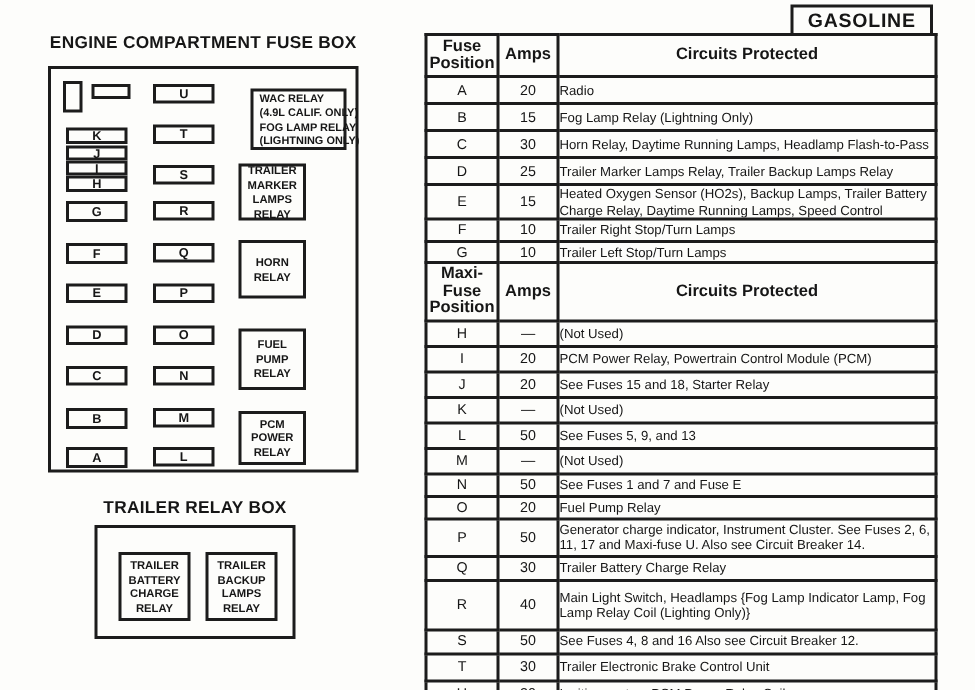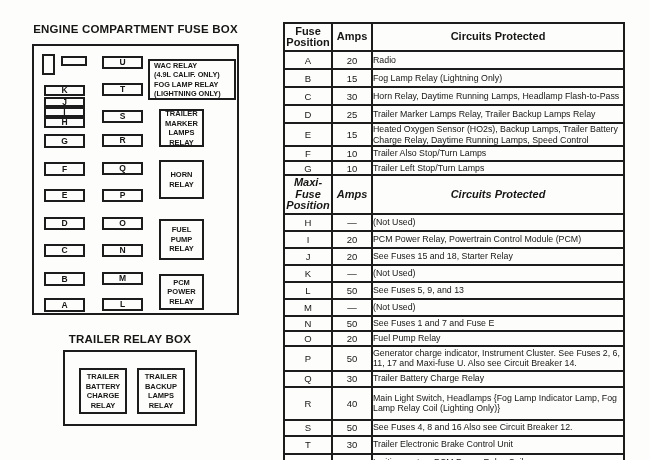--- a/index.html
+++ b/index.html
@@ -36,20 +36,23 @@
   table.fuse-table th{font-size:11px;font-weight:bold;text-align:center;line-height:11.5px;padding:1px 0;margin-left:47px;}
   td.position,td.amps{text-align:center;font-size:9.5px;}
   td.circuits{font-size:8.8px;line-height:10.3px;padding:1px 5px;text-align:left;vertical-align:middle;}
   col.c-pos{width:48px;} col.c-amps{width:40px;} col.c-circ{width:252px;}
 </style>
 </head>
 <body>
 
 <div class="stage">
 
+  <div class="abs bordered badge" style="left:527px;top:3px;width:95px;height:21px;">
+    <span>GASOLINE</span>
+  </div>
 
   <div class="abs panel-title" style="left:32px;top:23px;width:207px;">
     <span>ENGINE COMPARTMENT FUSE BOX</span>
   </div>
 
   <div class="abs bordered" style="left:32px;top:44px;width:207px;height:271px;" id="engine-box">
 
     <div class="blank-fuse" style="left:8px;top:8px;width:13px;height:21px;"></div>
     <div class="blank-fuse" style="left:27px;top:10px;width:26px;height:10px;"></div>
 
@@ -67,21 +70,21 @@
       <div class="fuse" style="left: 68px; top: 10px; width: 41px; height: 13px;">U</div>
       <div class="fuse" style="left: 68px; top: 37px; width: 41px; height: 13px;">T</div>
       <div class="fuse" style="left: 68px; top: 64px; width: 41px; height: 13px;">S</div>
       <div class="fuse" style="left: 68px; top: 88px; width: 41px; height: 13px;">R</div>
       <div class="fuse" style="left: 68px; top: 116px; width: 41px; height: 13px;">Q</div>
       <div class="fuse" style="left: 68px; top: 143px; width: 41px; height: 13px;">P</div>
       <div class="fuse" style="left: 68px; top: 171px; width: 41px; height: 13px;">O</div>
       <div class="fuse" style="left: 68px; top: 198px; width: 41px; height: 13px;">N</div>
       <div class="fuse" style="left: 68px; top: 226px; width: 41px; height: 13px;">M</div>
       <div class="fuse" style="left: 68px; top: 252px; width: 41px; height: 13px;">L</div>
-      <div class="relay-box align-left" style="left: 114px; top: 13px; width: 88px; height: 41px;">
+      <div class="relay-box align-left" style="left: 133px; top: 13px; width: 64px; height: 41px;">
         <div>WAC RELAY</div>
         <div>(4.9L CALIF. ONLY)</div>
         <div>FOG LAMP RELAY</div>
         <div>(LIGHTNING ONLY)</div>
       </div>
       <div class="relay-box" style="left: 125px; top: 63px; width: 45px; height: 38px;">
         <div>TRAILER</div>
         <div>MARKER</div>
         <div>LAMPS</div>
         <div>RELAY</div>
@@ -154,28 +157,28 @@
           <td class="circuits">Trailer Marker Lamps Relay, Trailer Backup Lamps Relay</td>
         </tr>
         <tr style="height: 23px;">
           <td class="position">E</td>
           <td class="amps">15</td>
           <td class="circuits">Heated Oxygen Sensor (HO2s), Backup Lamps, Trailer Battery Charge Relay, Daytime Running Lamps, Speed Control</td>
         </tr>
         <tr style="height: 15px;">
           <td class="position">F</td>
           <td class="amps">10</td>
-          <td class="circuits">Trailer Also Stop/Turn Lamps</td>
+          <td class="circuits">Trailer Right Stop/Turn Lamps</td>
         </tr>
         <tr style="height: 14px;">
           <td class="position">G</td>
           <td class="amps">10</td>
           <td class="circuits">Trailer Left Stop/Turn Lamps</td>
         </tr>
-        <tr style="height: 27px; font-style: italic;">
+        <tr style="height: 27px;">
           <th>Maxi-Fuse Position</th>
           <th>Amps</th>
           <th>Circuits Protected</th>
         </tr>
         <tr style="height: 17px;">
           <td class="position">H</td>
           <td class="amps">—</td>
           <td class="circuits">(Not Used)</td>
         </tr>
         <tr style="height: 17px;">

